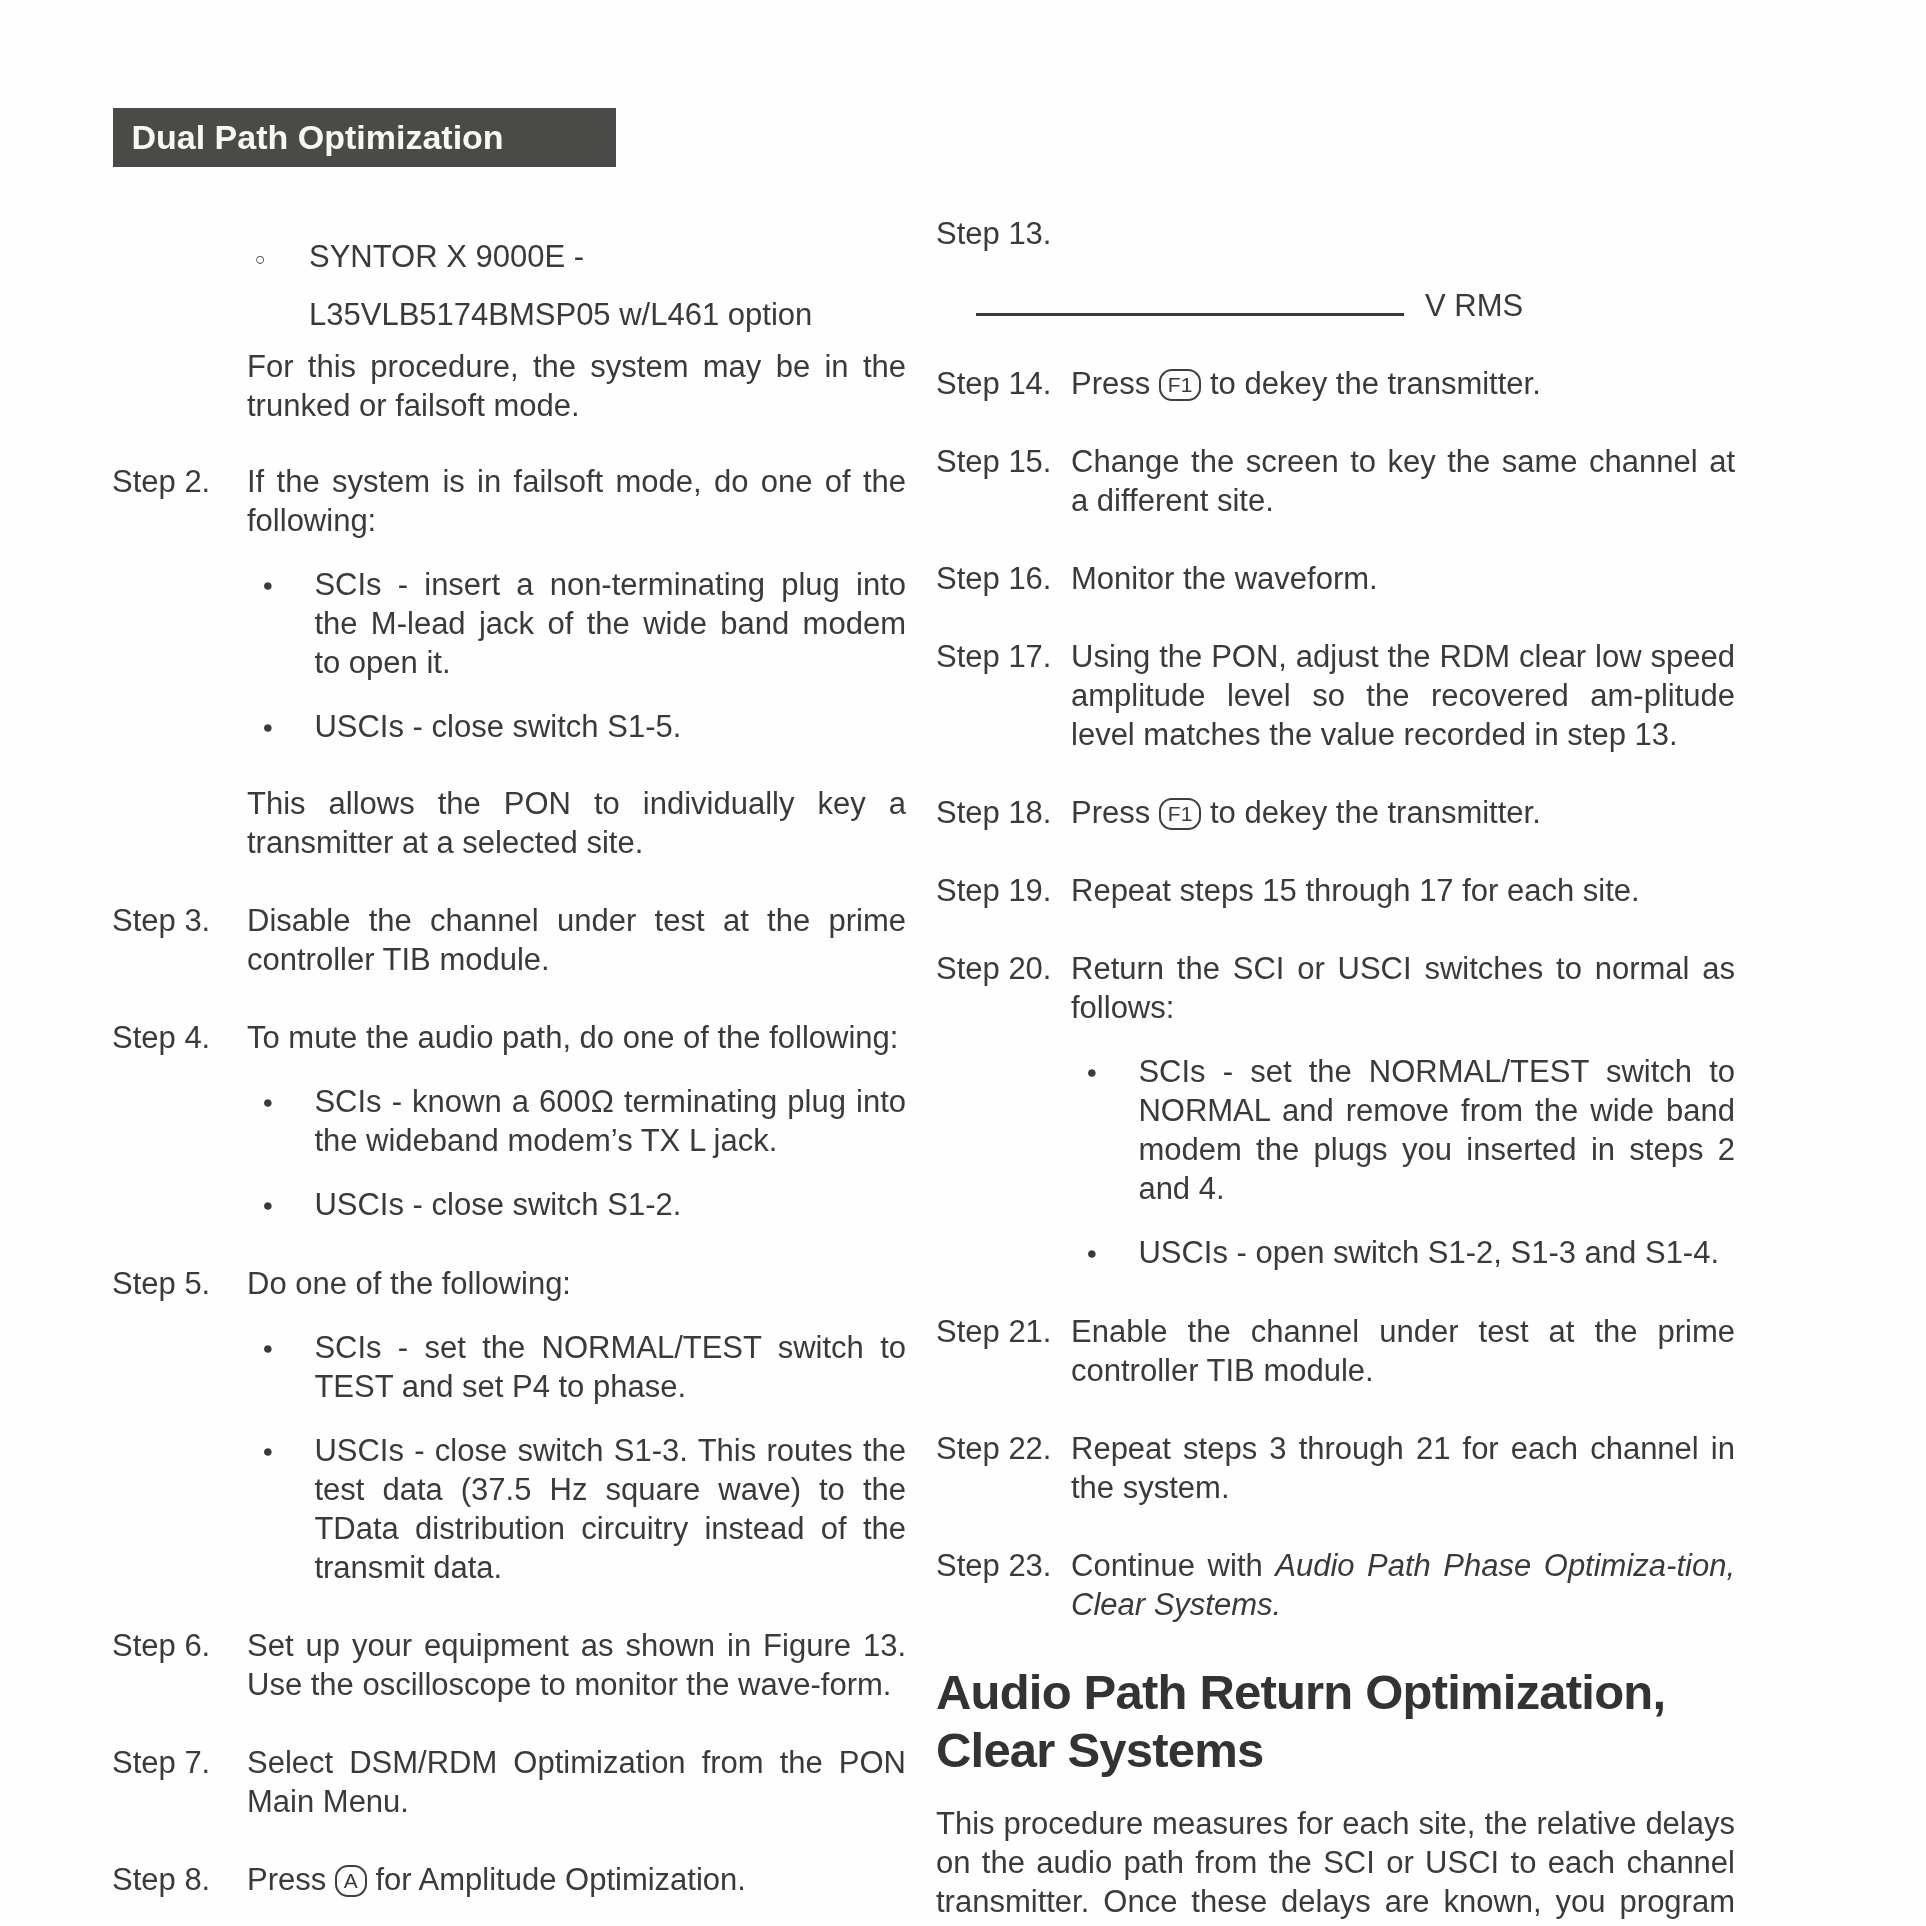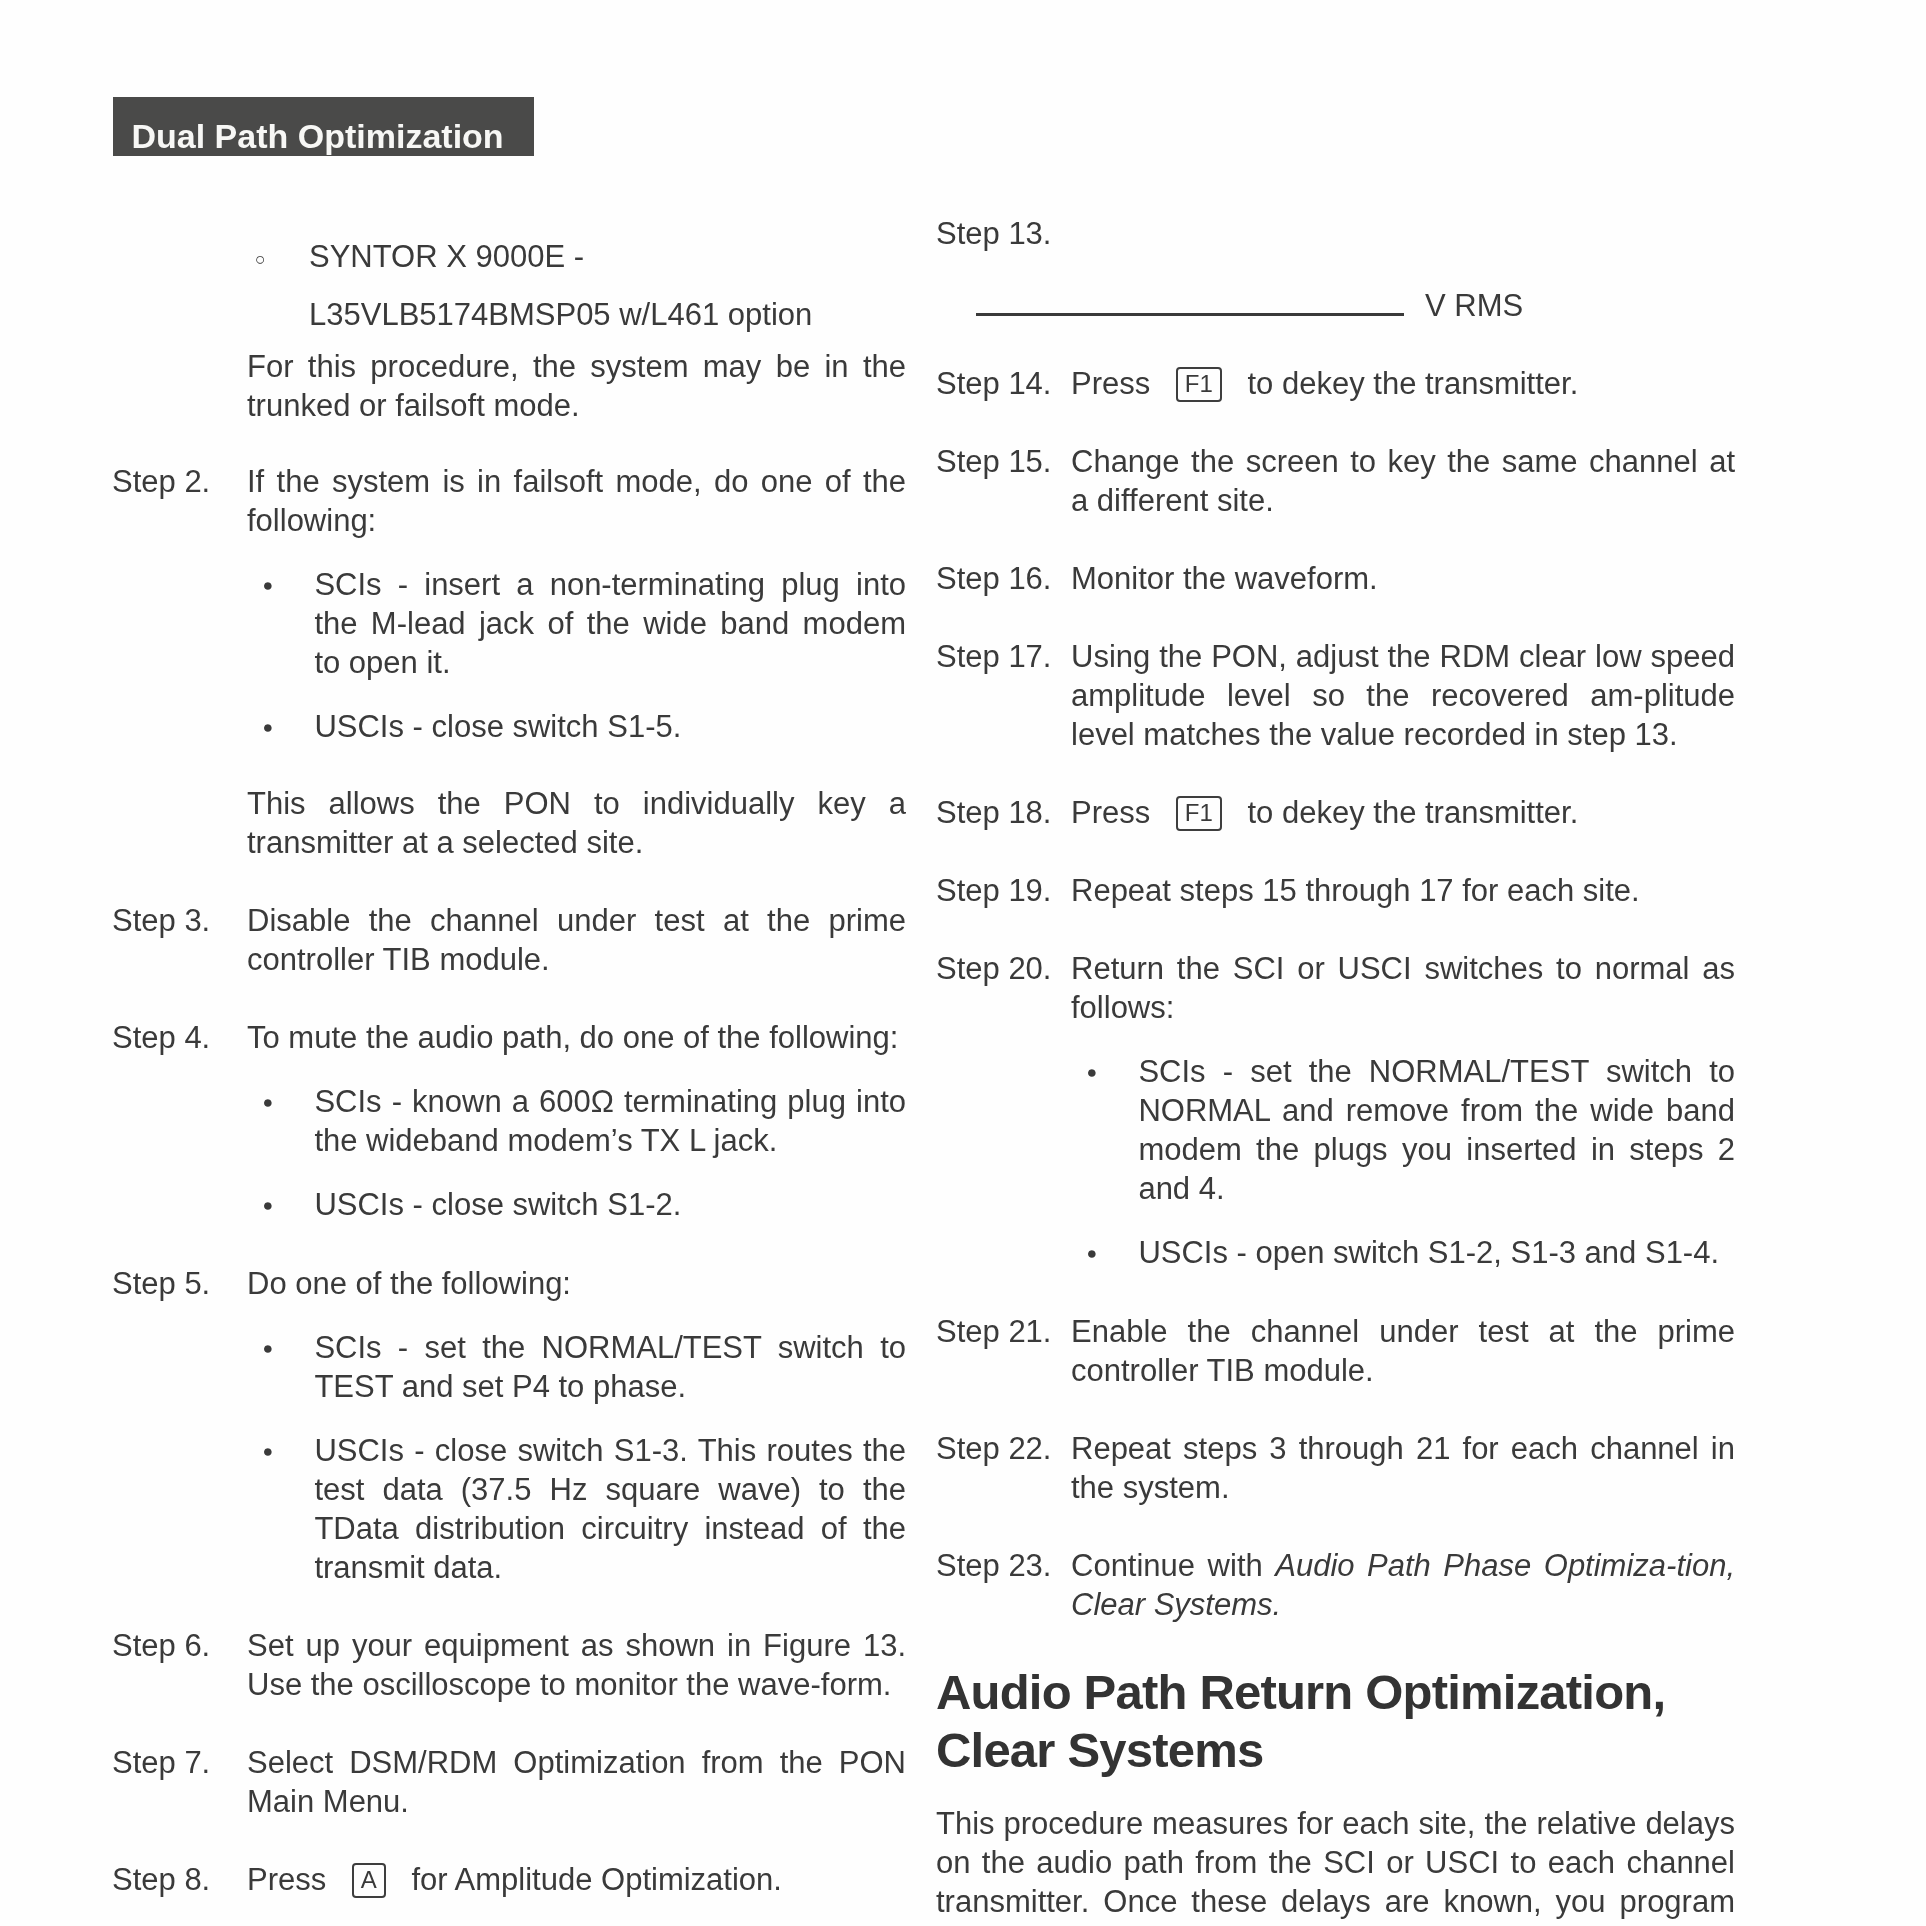--- a/index.html
+++ b/index.html
@@ -10,28 +10,28 @@
     height: 2552px;
     background: #fefefe;
     font-family: "Liberation Sans", sans-serif;
     color: #3a3a3a;
     overflow: hidden;
   }
 
   
   .banner {
     position: absolute;
-    left: 113px; top: 97px;
-    width: 421px; height: 59px;
+    left: 113px; top: 108px;
+    width: 503px; height: 59px;
     background: #4a4a49;
     color: #f7f7f5;
     font-size: 34px;
     font-weight: bold;
     display: flex;
-    align-items: flex-end;
+    align-items: center;
     padding-left: 18.5px;
     box-sizing: border-box;
   }
 
   
   .col { position: absolute; top: 214px; font-size: 31px; line-height: 39px; }
   .col-left  { left: 112px;  width: 794px; }
   .col-right { left: 936px; width: 799px; }
 
   p { margin: 0; }
@@ -47,26 +47,26 @@
 
   .bullet { display: flex; margin-top: 25px; margin-left: 15.4px; }
   .bullet .dot { flex: 0 0 52px; font-size: 17.7px; line-height: 40px; }
   .bullet p { flex: 1; text-align: justify; }
 
   .note { margin-top: 37px; text-align: justify; }
 
   .keycap {
     display: inline-block;
     border: 2.7px solid #3e3e3e;
-    border-radius: 4px;
+    border-radius: 13px;
     padding: 3.1px 7px 3.9px;
-    font-size: 24px;
+    font-size: 21px;
     line-height: 1;
     vertical-align: 2.3px;
-    margin: 0 17px;
+    margin: 0 0;
   }
 
   .vrms-row { margin: 33px 0 39px 40px; white-space: nowrap; }
   .blank-line {
     display: inline-block;
     width: 428px;
     height: 25.4px;
     border-bottom: 3.9px solid #3a3a3a;
     margin-right: 21px;
   }

